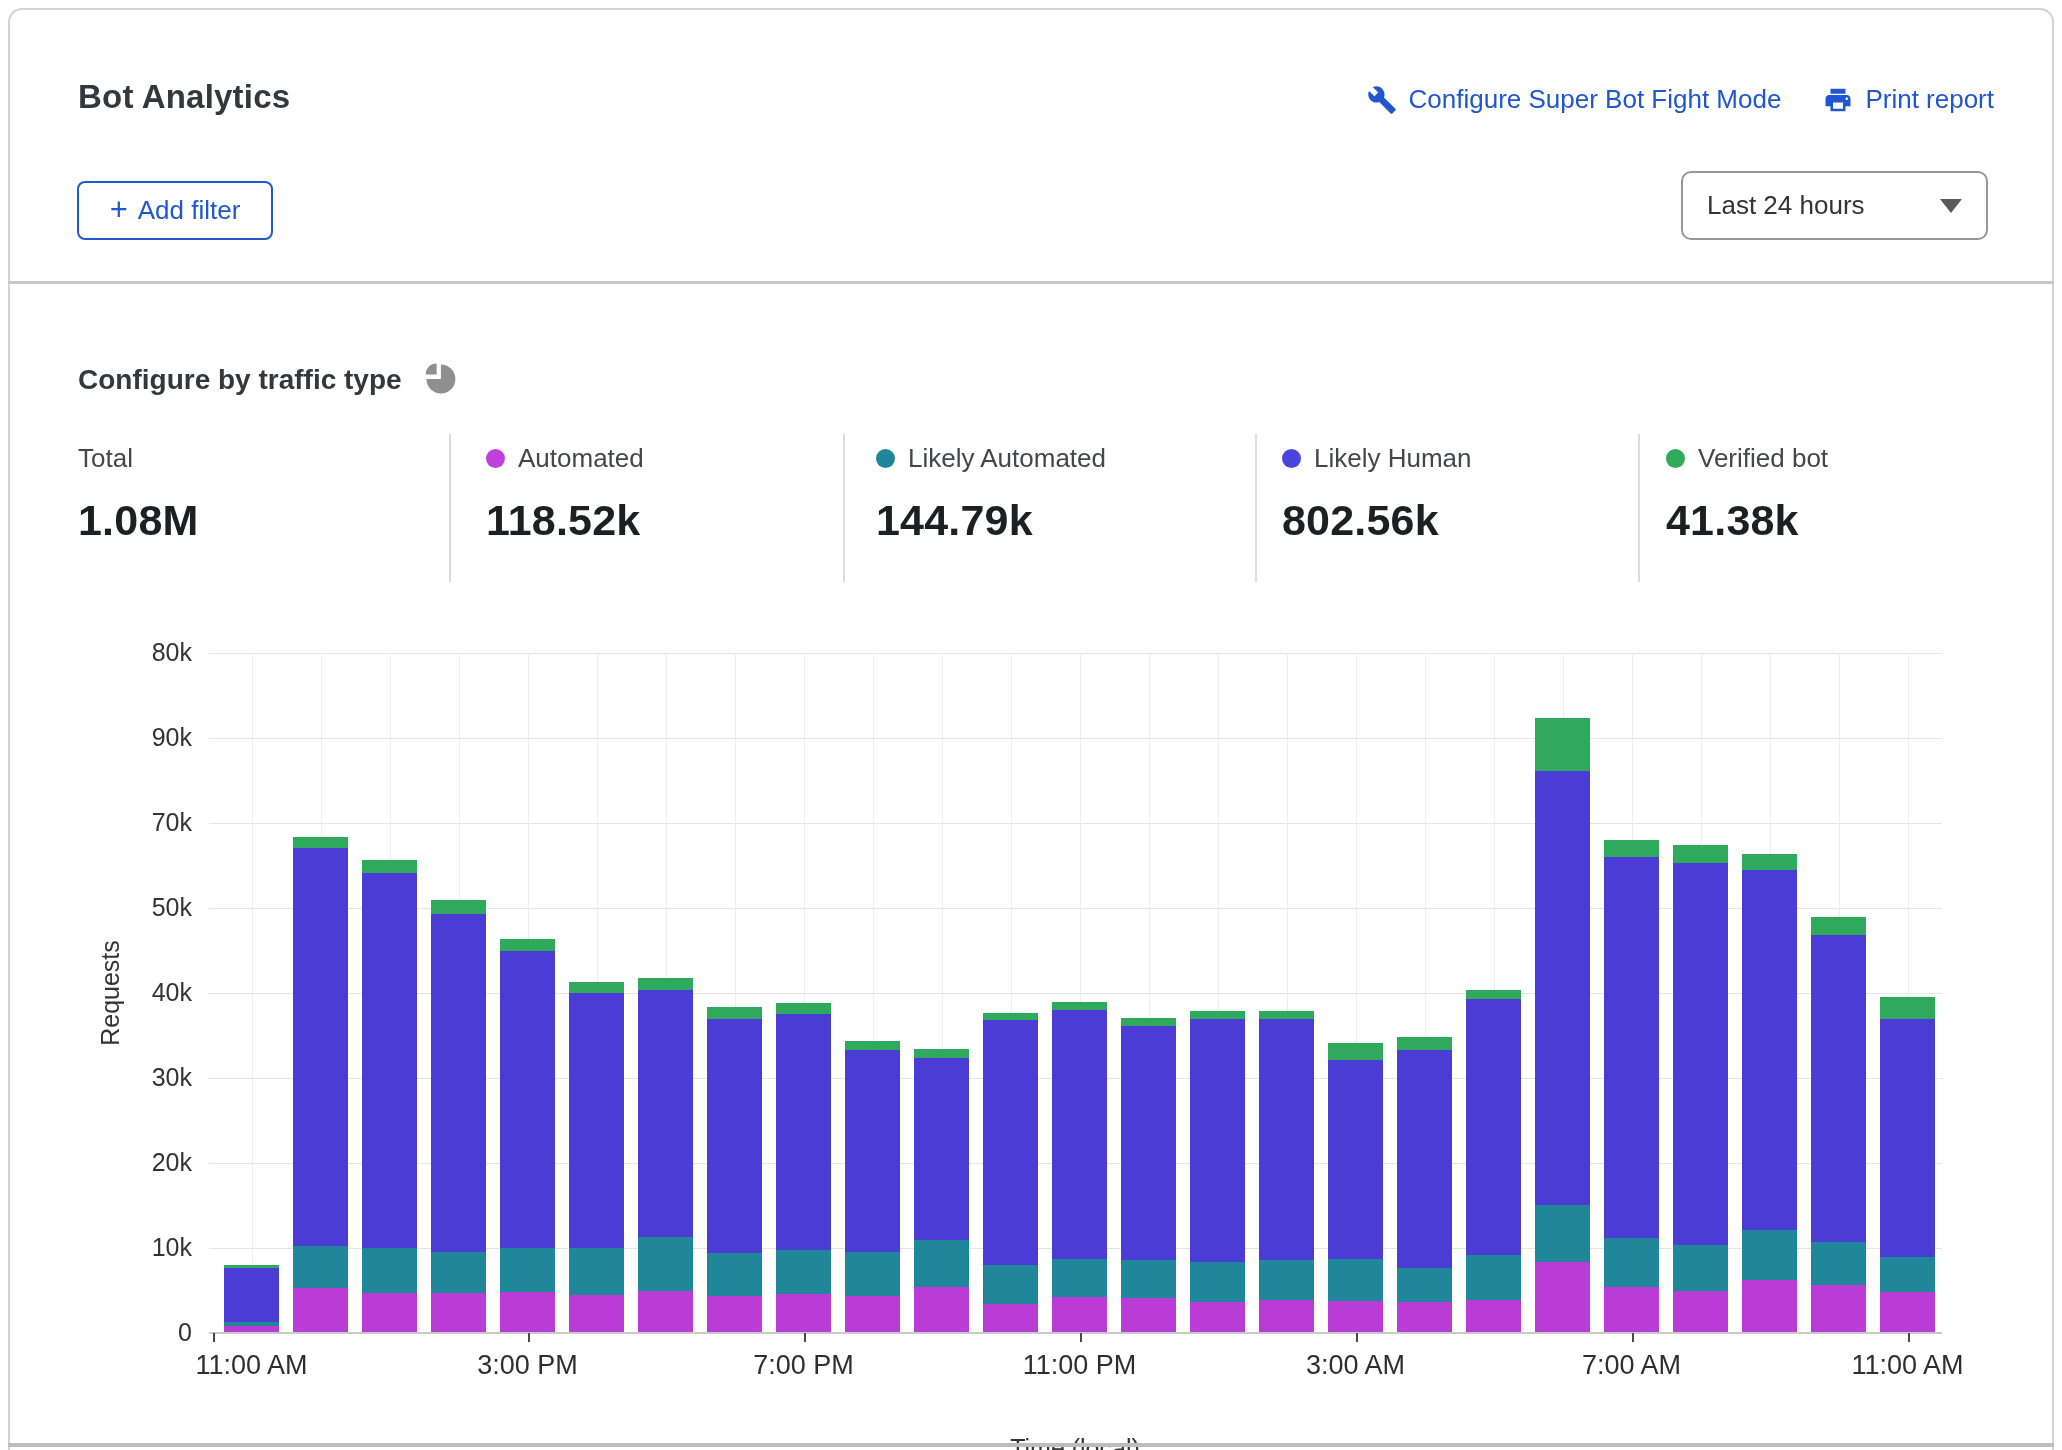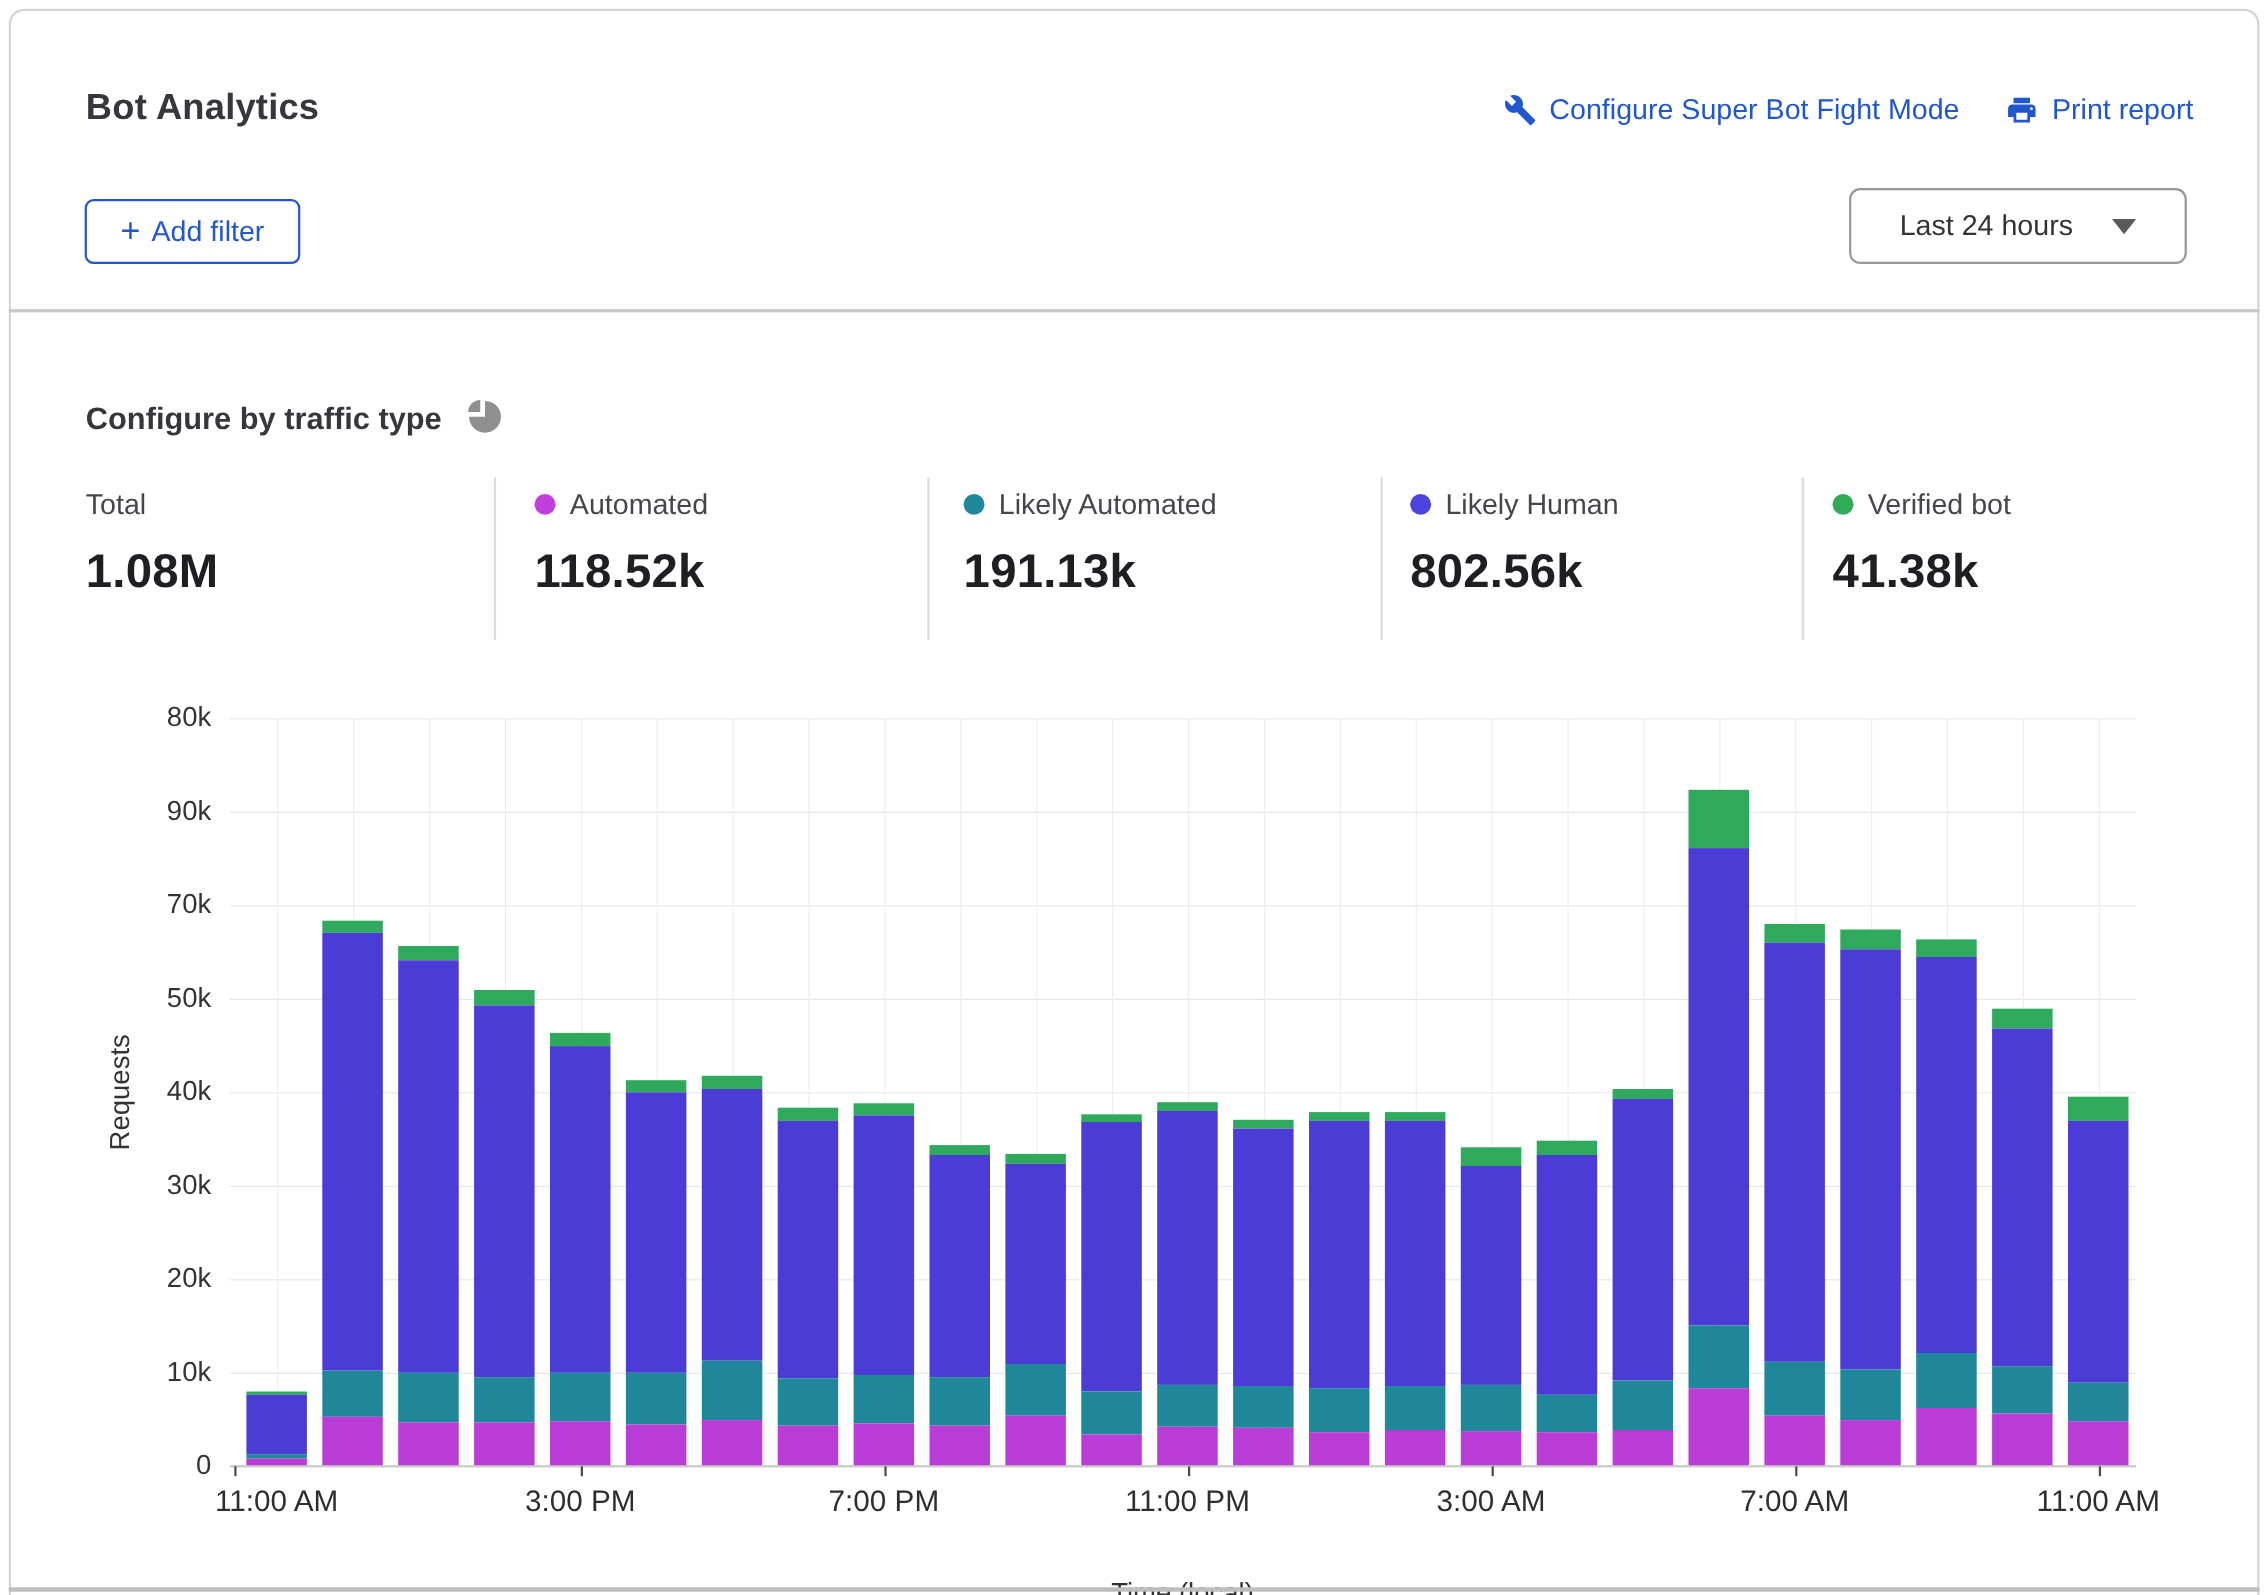--- a/index.html
+++ b/index.html
@@ -12,21 +12,21 @@
   .title { position:absolute; left:68px; top:68px; font-size:33px; font-weight:700; color:#36373c; letter-spacing:.2px; }
   .hdr-links { position:absolute; right:58px; top:74px; display:flex; align-items:center; gap:42px; }
   .hlink { display:flex; align-items:center; gap:12px; color:#2056ce; font-size:26px; cursor:pointer; }
   .hlink svg { display:block; }
   .add-filter { position:absolute; left:67px; top:171px; width:196px; height:59px;
     border:2px solid #2357ce; border-radius:8px; background:#fff; color:#2357ce;
     display:flex; align-items:center; justify-content:center; gap:10px; font-size:26px; cursor:pointer; }
   .add-filter .plus { font-size:31px; font-weight:400; line-height:1; margin-top:-3px; }
   .dropdown { position:absolute; left:1671px; top:161px; width:307px; height:69px;
     border:2px solid #979797; border-radius:10px; background:#fff;
-    display:flex; align-items:center; font-size:26px; color:#333; padding:0 44px; cursor:pointer; }
+    display:flex; align-items:center; font-size:26px; color:#333; padding:0 24px; cursor:pointer; }
   .dropdown .caret { margin-left:auto; width:0; height:0;
     border-left:11px solid transparent; border-right:11px solid transparent; border-top:14px solid #5a5a5a; }
   .divider-1 { position:absolute; left:-2px; right:-2px; top:271px; height:3px; background:#c8c8c8; }
   .divider-2 { position:absolute; left:-2px; right:-2px; top:1433px; height:4px; background:#bdbdbd; }
 
   
   .panel-title { position:absolute; left:68px; top:348px; display:flex; align-items:center; gap:18px; }
   .panel-title h2 { font-size:28px; font-weight:700; color:#36373c; }
 
   
@@ -111,21 +111,21 @@
           <span class="dot" style="background: rgb(193, 63, 221);"></span>
           <span class="lbl">Automated</span>
         </div>
         <div class="val">118.52k</div>
       </div>
       <div class="stat" style="left: 866px;">
         <div class="lblrow">
           <span class="dot" style="background: rgb(31, 135, 153);"></span>
           <span class="lbl">Likely Automated</span>
         </div>
-        <div class="val">191.13k</div>
+        <div class="val">144.79k</div>
       </div>
       <div class="stat" style="left: 1272px;">
         <div class="lblrow">
           <span class="dot" style="background: rgb(75, 67, 221);"></span>
           <span class="lbl">Likely Human</span>
         </div>
         <div class="val">802.56k</div>
       </div>
       <div class="stat" style="left: 1656px;">
         <div class="lblrow">

